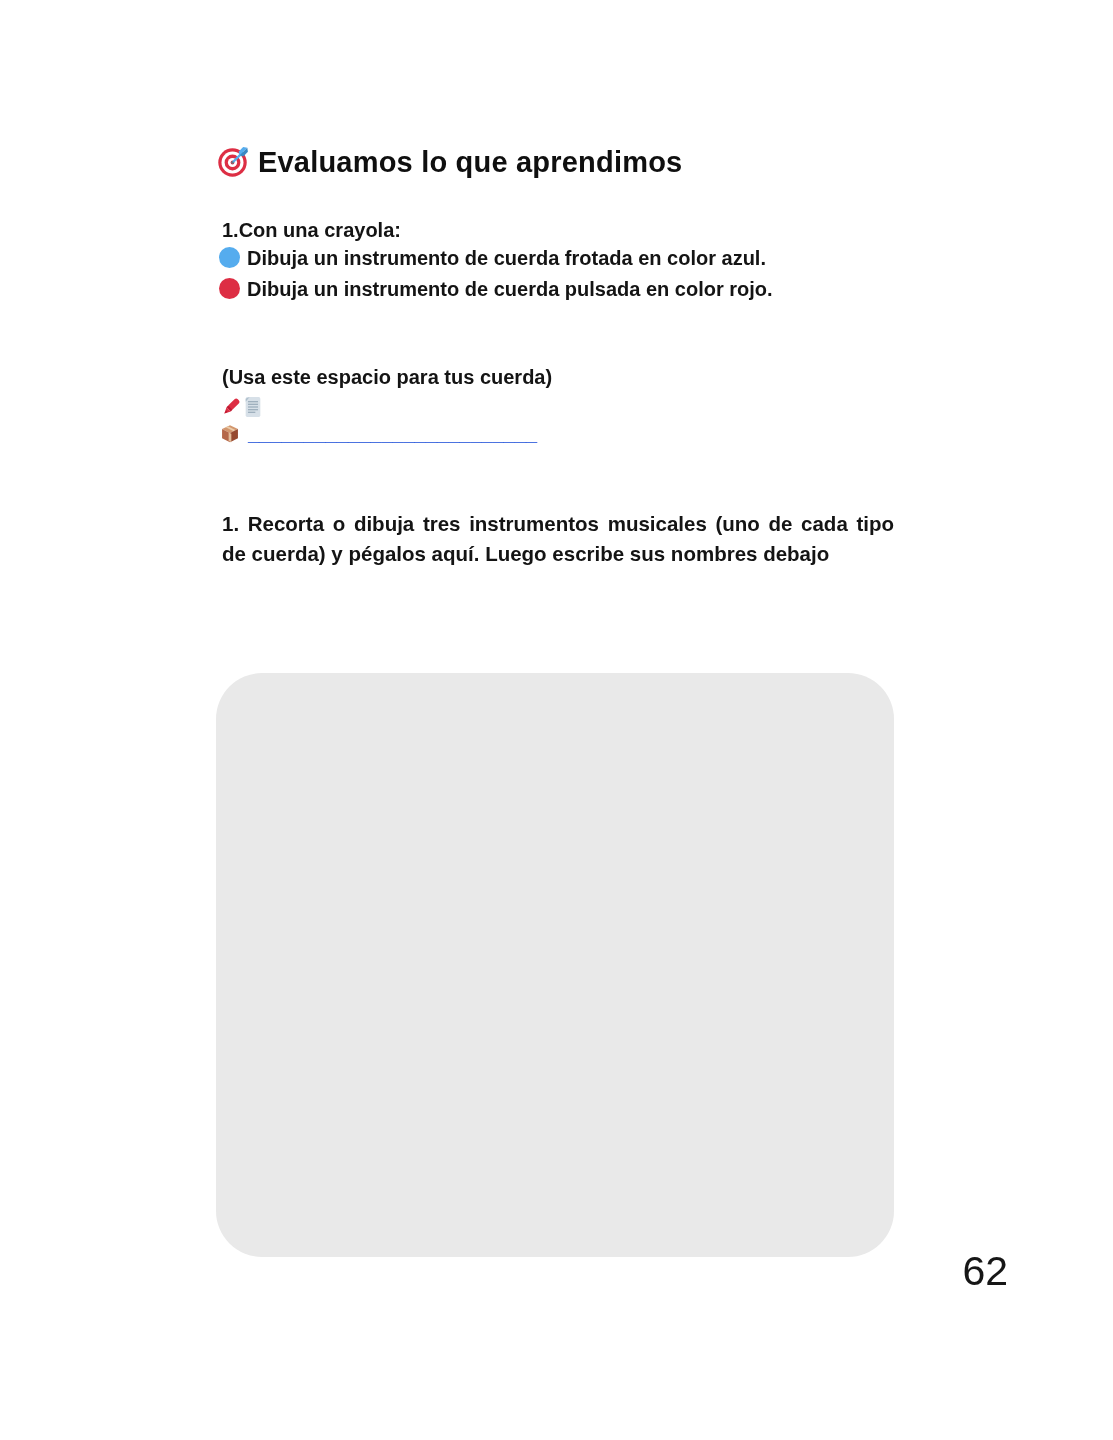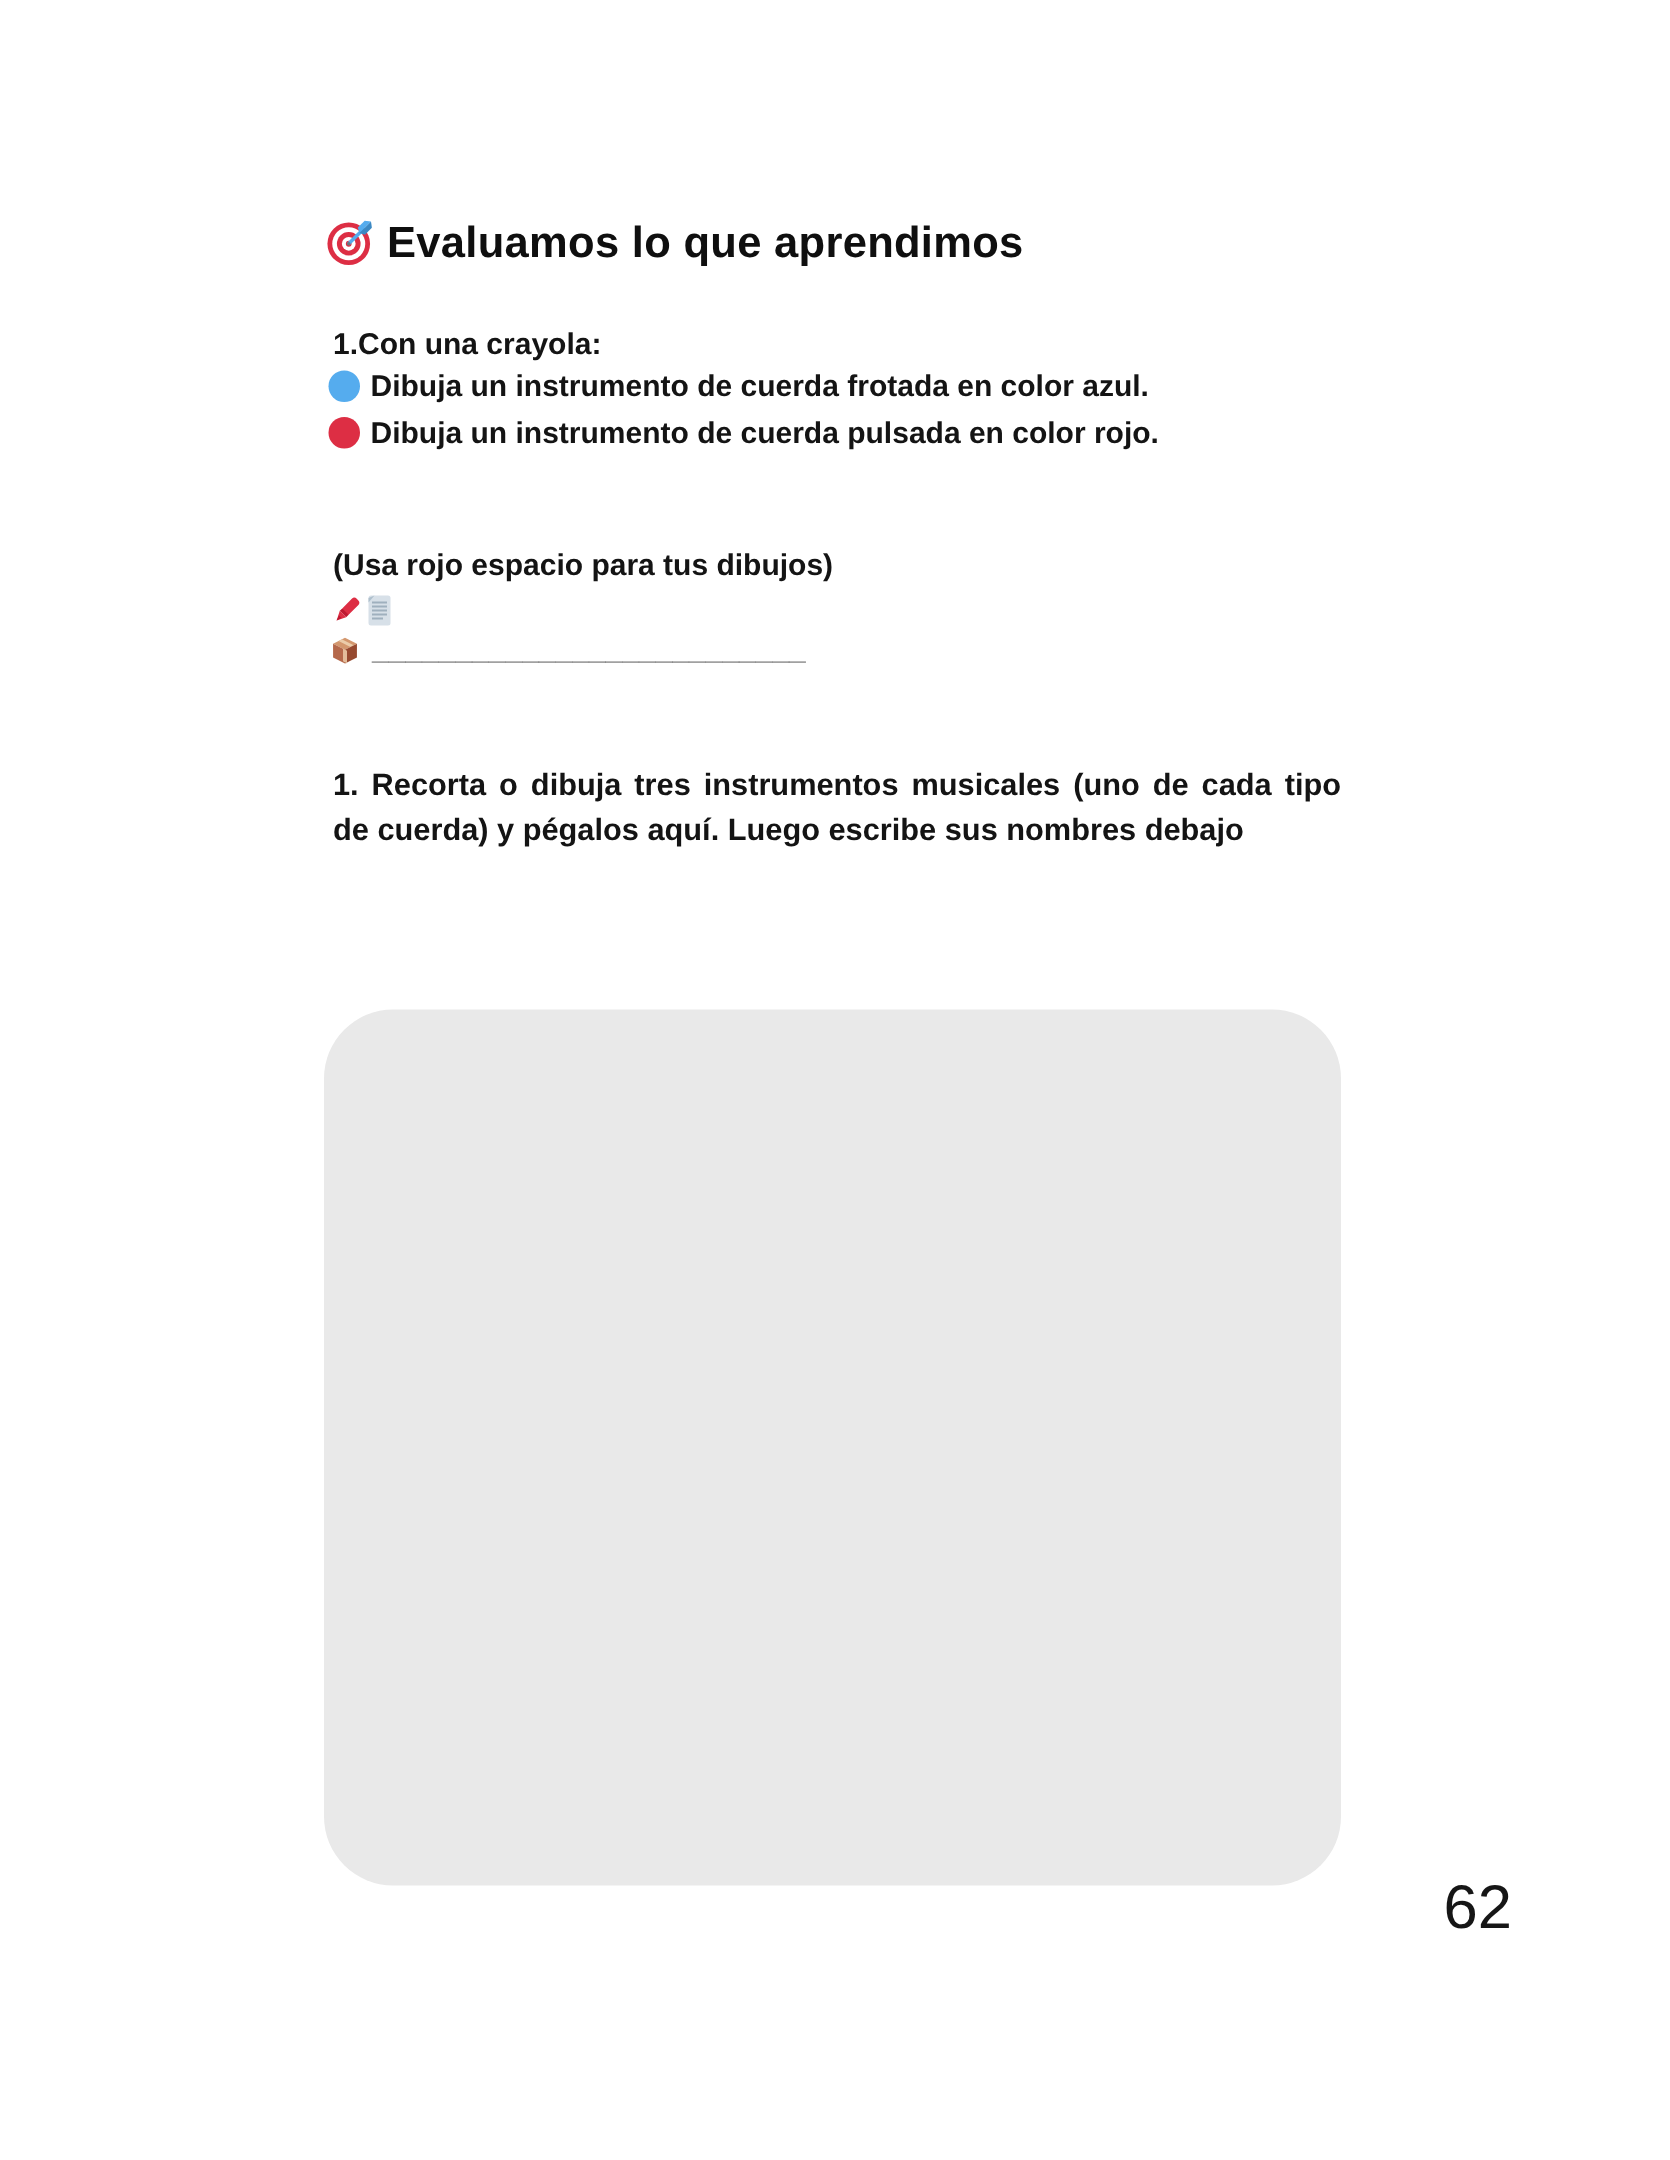--- a/index.html
+++ b/index.html
@@ -26,21 +26,21 @@
   .bullet-text { font-size:20px; font-weight:700; white-space:nowrap; }
 
   .note { left:222px; top:366px; font-size:20px; font-weight:700; }
 
   .tools-row { left:219px; top:395px; display:flex; align-items:center; }
   .tools-row svg { width:24px; height:24px; display:block; }
   .tools-row svg + svg { margin-left:-2px; }
 
   .name-line-row { left:219px; top:420px; display:flex; align-items:flex-end; gap:7px; }
   .name-line-row svg { width:22px; height:22px; display:block; margin-bottom:1px; }
-  .answer-line { font-size:20px; font-weight:700; color:#737373; line-height:26px; white-space:nowrap; }
+  .answer-line { font-size:20px; font-weight:700; color:#1d4ed8; line-height:26px; white-space:nowrap; }
 
   
   .section2 {
     left:222px; top:509px; width:672px;
     font-size:20.5px; font-weight:700; line-height:29.5px;
     text-align:justify;
   }
 
   
   .paste-box {
@@ -79,21 +79,21 @@
   <div class="bullet-item">
     <span class="dot" style="background: rgb(85, 172, 238);"></span>
     <span class="bullet-text">Dibuja un instrumento de cuerda frotada en color azul.</span>
   </div>
   <div class="bullet-item">
     <span class="dot" style="background: rgb(221, 46, 68);"></span>
     <span class="bullet-text">Dibuja un instrumento de cuerda pulsada en color rojo.</span>
   </div>
 </div>
 
-<div class="abs note">(Usa rojo espacio para tus dibujos)</div>
+<div class="abs note">(Usa este espacio para tus cuerda)</div>
 
 <div class="abs tools-row">
   <svg viewBox="0 0 36 36">
     <g transform="rotate(45 18 18)">
       <rect x="13.5" y="2.5" width="9" height="19.5" rx="3.5" fill="#DD2E44"></rect>
       <rect x="13.5" y="19.5" width="9" height="3.5" fill="#BE1931"></rect>
       <polygon points="13.5,23 22.5,23 18,32" fill="#DD2E44"></polygon>
       <polygon points="16.2,26.8 19.8,26.8 18,32" fill="#BE1931"></polygon>
     </g>
   </svg>

